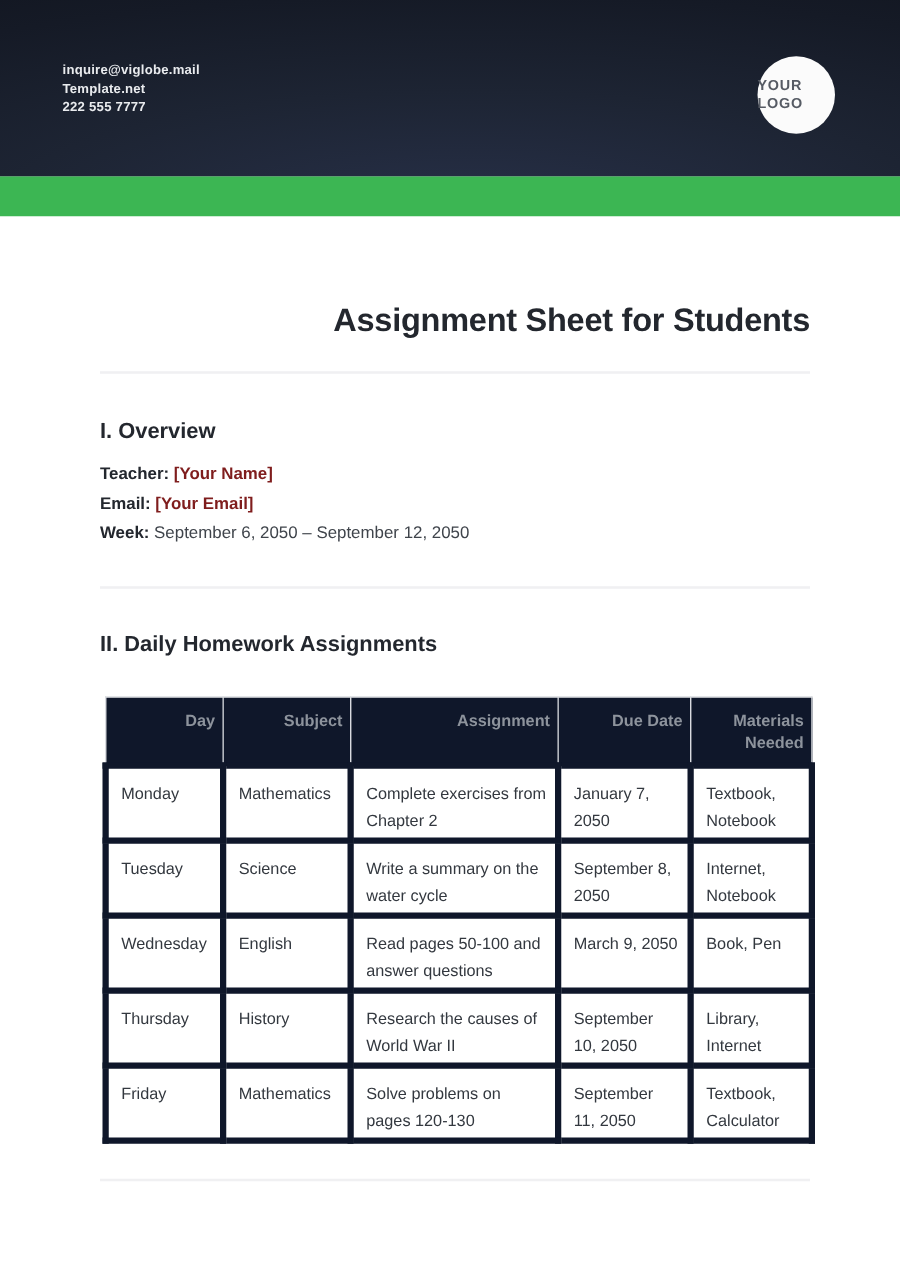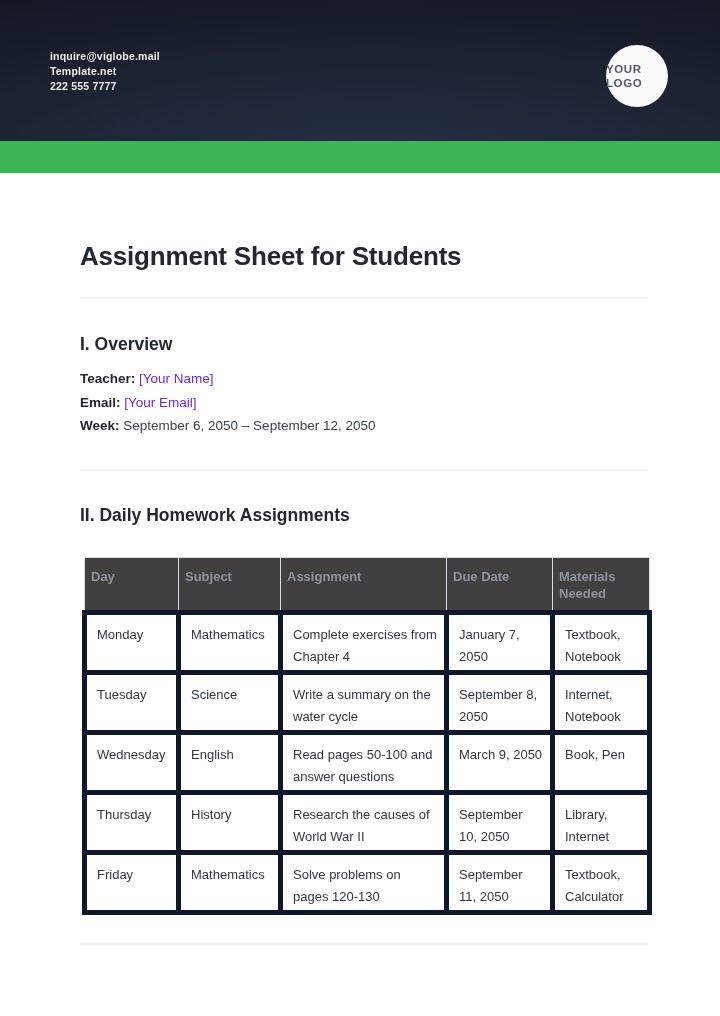--- a/index.html
+++ b/index.html
@@ -29,58 +29,58 @@
     background: #fbfbfb;
     display: flex; flex-direction: column; align-items: flex-start; justify-content: center;
     color: #565b64; font-size: 11.5px; font-weight: 700;
     letter-spacing: .6px; line-height: 14px;
   }
   .green-stripe { height: 32px; }
 
   
   main { padding: 0 72px 0 80px; }
   .doc-title {
-    margin: 68px 0 0; text-align: left;
+    margin: 68px 0 0; text-align: right;
     font-size: 26px; line-height: 30px; font-weight: 700;
     color: #23272e; letter-spacing: -0.2px;
   }
   .divider { border: none; border-top: 2px solid #f0f0f2; margin: 0; }
   .divider.d1 { margin-top: 26px; }
   .divider.d2 { margin-top: 36px; }
   .divider.d3 { margin-top: 28px; }
 
   .section-heading {
     margin: 34px 0 0;
     font-size: 17.5px; line-height: 22px; font-weight: 700;
     color: #23272e;
   }
   .section-heading.second { margin-top: 33px; }
 
   .fields { margin-top: 17px; }
   .fields p { margin: 0 0 9.5px; font-size: 13.5px; line-height: 14px; color: #3f444b; }
   .fields p:last-child { margin-bottom: 4px; }
   .fields strong { color: #23272e; }
-  .fields .val.bold { font-weight: 400; color: #6d28d9; }
+  .fields .val.bold { font-weight: 700; color: #7f1d1d; }
 
   
   table.assignments {
     border-collapse: collapse;
     width: 565px; margin-top: 31px; margin-left: 2px;
     table-layout: fixed;
     font-size: 13px;
   }
   col.c0 { width: 94px; }
   col.c1 { width: 102px; }
   col.c2 { width: 166px; }
   col.c3 { width: 106px; }
   col.c4 { width: 97px; }
   .assignments th {
-    background: #404040;
+    background: #0f172a;
     color: #8d939c; font-weight: 700; font-size: 13px;
-    text-align: left; vertical-align: top;
+    text-align: right; vertical-align: top;
     padding: 10px 6px 8px; line-height: 17px;
     border: 1px solid #d9dbe0;
   }
   .assignments td {
     border: 5px solid #0f172a;
     vertical-align: top; text-align: left;
     padding: 9px 7px 2px 10px;
     line-height: 22px; color: #33383f;
   }
   .assignments tbody tr { height: 55px; }
@@ -135,21 +135,21 @@
               <th>Subject</th>
               <th>Assignment</th>
               <th>Due Date</th>
               <th>Materials Needed</th>
             </tr>
           </thead>
         <tbody id="assignments-body">
             <tr>
               <td>Monday</td>
               <td>Mathematics</td>
-              <td>Complete exercises from Chapter 4</td>
+              <td>Complete exercises from Chapter 2</td>
               <td>January 7, 2050</td>
               <td>Textbook, Notebook</td>
             </tr>
             <tr>
               <td>Tuesday</td>
               <td>Science</td>
               <td>Write a summary on the water cycle</td>
               <td>September 8, 2050</td>
               <td>Internet, Notebook</td>
             </tr>

